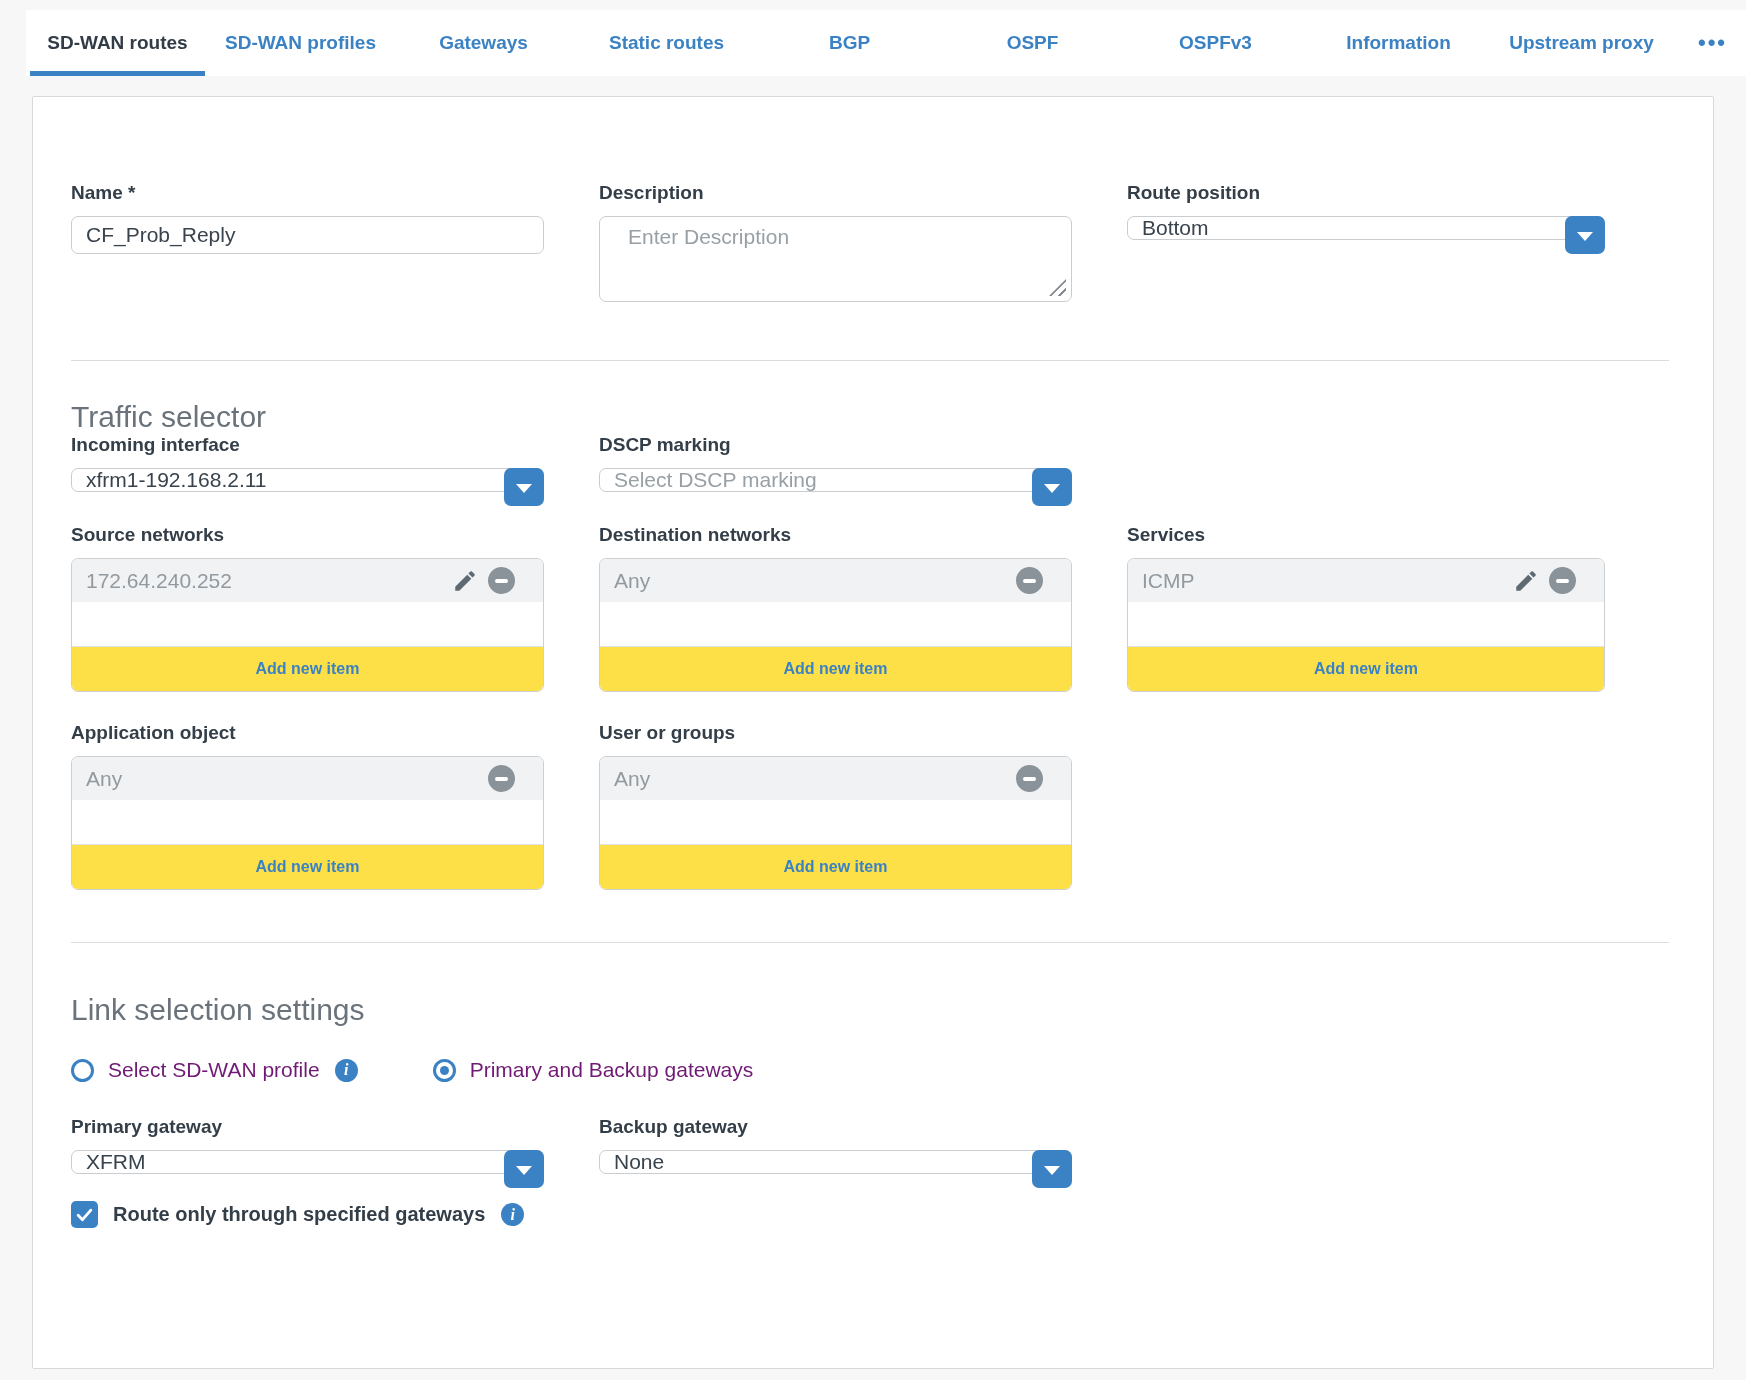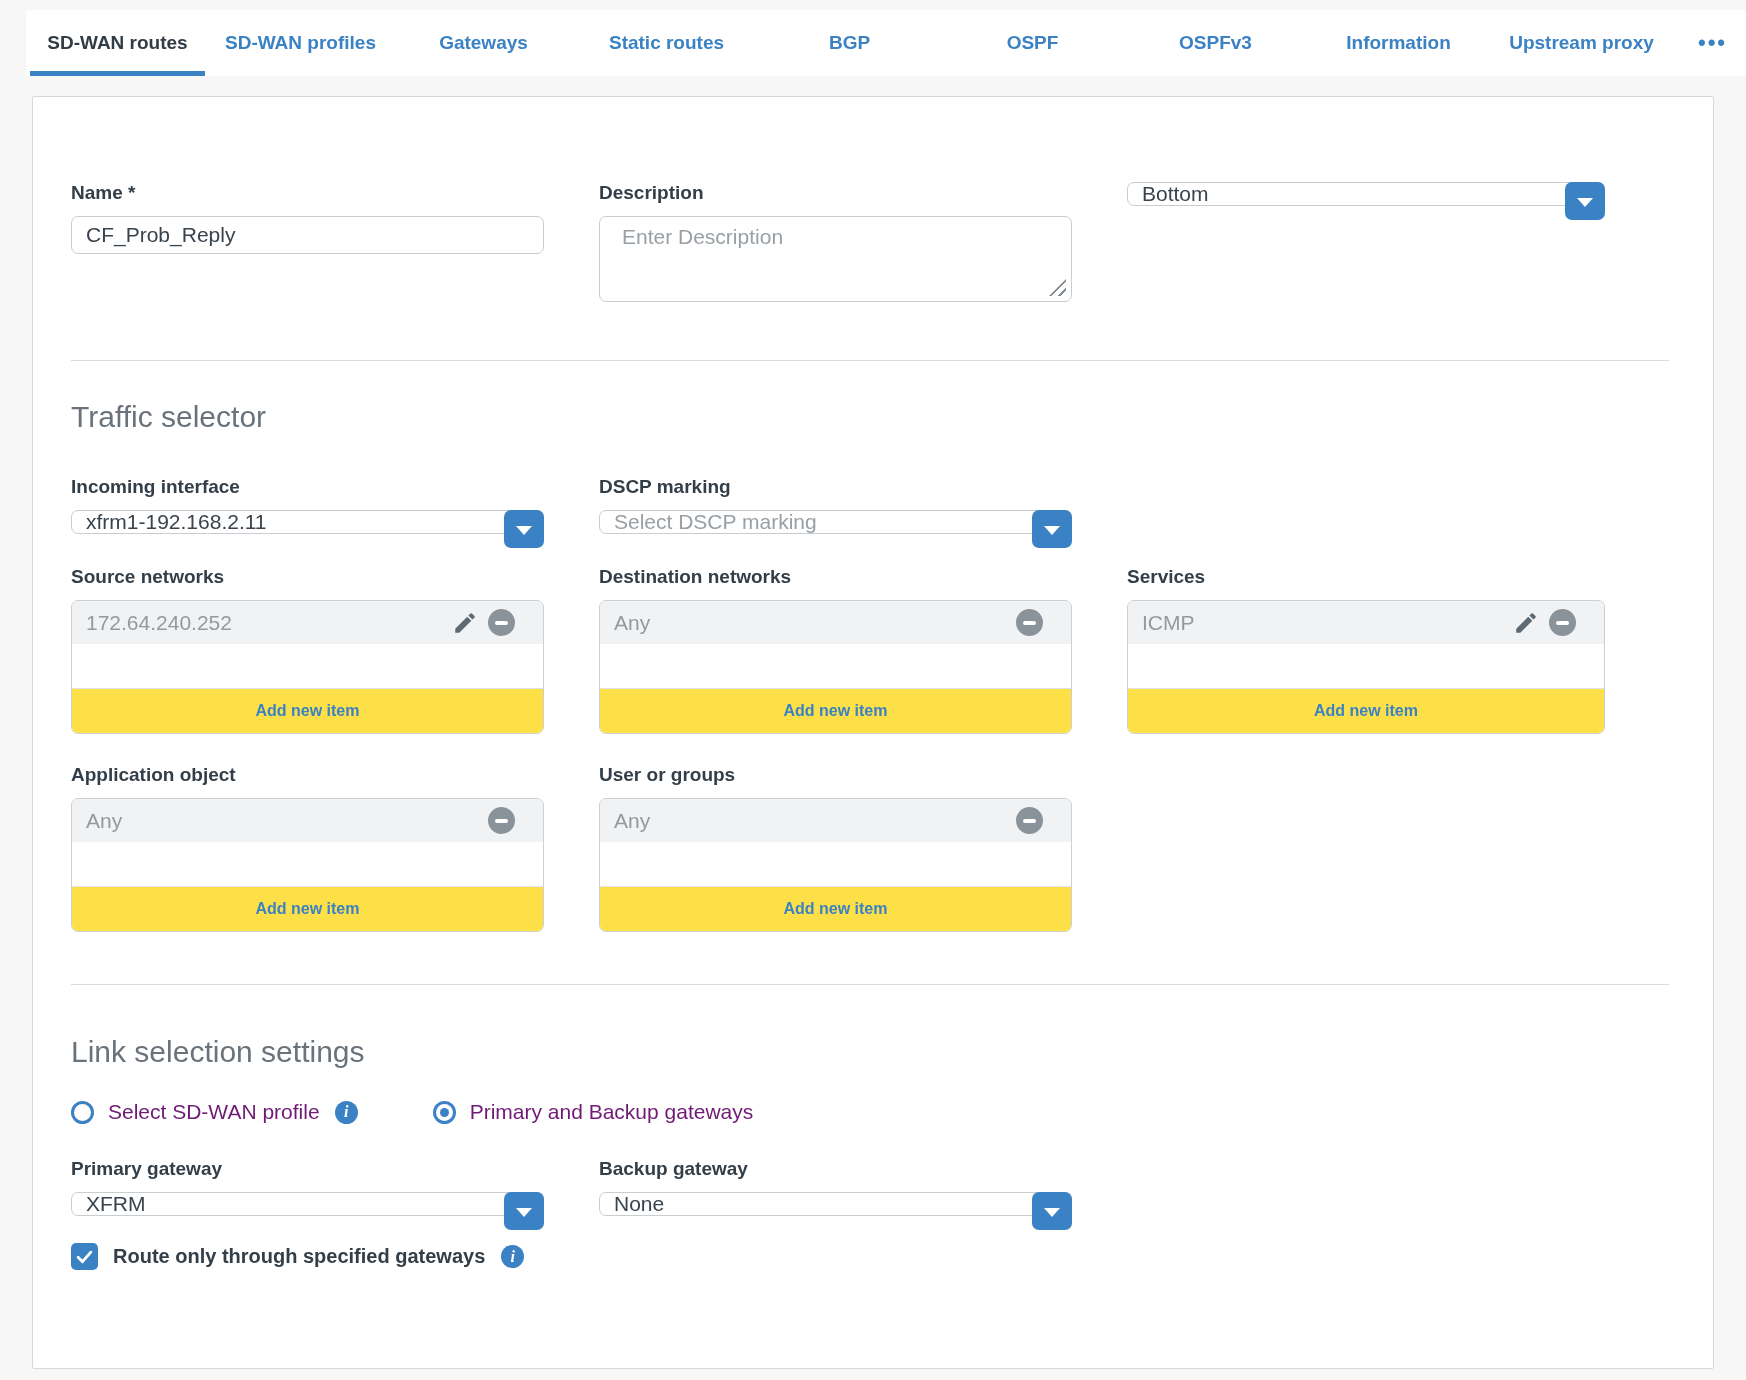--- a/index.html
+++ b/index.html
@@ -48,21 +48,21 @@
   
   .text-input {
     width:100%; height:38px; border:1px solid #c9cdd0; border-radius:7px;
     font-family:"Liberation Sans", sans-serif;
     font-size:21px; color:#39434d; padding:0 14px; background:#fff; outline:none;
   }
   .textarea-wrap { position:relative; width:100%; }
   textarea.text-area {
     width:100%; height:86px; border:1px solid #c9cdd0; border-radius:7px;
     font-family:"Liberation Sans", sans-serif;
-    font-size:21px; color:#39434d; padding:8px 22px; resize:none; outline:none;
+    font-size:21px; color:#39434d; padding:8px 28px; resize:none; outline:none;
   }
   textarea.text-area::placeholder, .text-input::placeholder { color:#98a0a6; }
   .resize-handle {
     position:absolute; right:6px; bottom:10px; width:17px; height:17px;
     background:repeating-linear-gradient(135deg,#858d93 0 2px,transparent 2px 6px);
     clip-path:polygon(100% 0,100% 100%,0 100%);
   }
   
   .dropdown {
     position:relative; width:100%; height:24px; border:1px solid #c9cdd0;
@@ -120,21 +120,21 @@
   .checkbox {
     width:27px; height:27px; background:#3b82c4; border-radius:5px; cursor:pointer;
     display:flex; align-items:center; justify-content:center; flex:0 0 auto;
   }
   .checkbox svg { width:19px; height:19px; }
   .checkbox-label { font-size:20px; font-weight:bold; color:#333e48; margin:0 16px 0 15px; cursor:pointer; }
 
   
   .mt-sep1   { margin-top:54px; }
   .mt-h1     { margin-top:39px; }
-  .mt-row-ii { margin-top:42px; }
+  .mt-row-ii { }
   .mt-row-sn { margin-top:32px; }
   .mt-row-ao { margin-top:30px; }
   .mt-sep2   { margin-top:52px; }
   .mt-h2     { margin-top:50px; }
   .mt-radio  { margin-top:31px; }
   .mt-row-pg { margin-top:34px; }
   .mt-check  { margin-top:27px; }
   .gap-radio2 { margin-left:75px; }
   .gap-info   { margin-left:15px; }
 </style>
@@ -162,20 +162,21 @@
       <input class="text-input" type="text" value="CF_Prob_Reply" style="">
     </div>
     <div>
       <span class="field-label">Description</span>
       <div class="textarea-wrap">
         <textarea class="text-area" placeholder="Enter Description" style=""></textarea>
         <div class="resize-handle"></div>
       </div>
     </div>
     <div>
+      <span class="field-label">Route position</span>
       <div class="dropdown">
         <span class="dd-value">Bottom</span>
         <span class="dd-btn">
           <span class="dd-arrow"></span>
         </span>
       </div>
     </div>
   </div>
 
   <hr class="sep mt-sep1">

